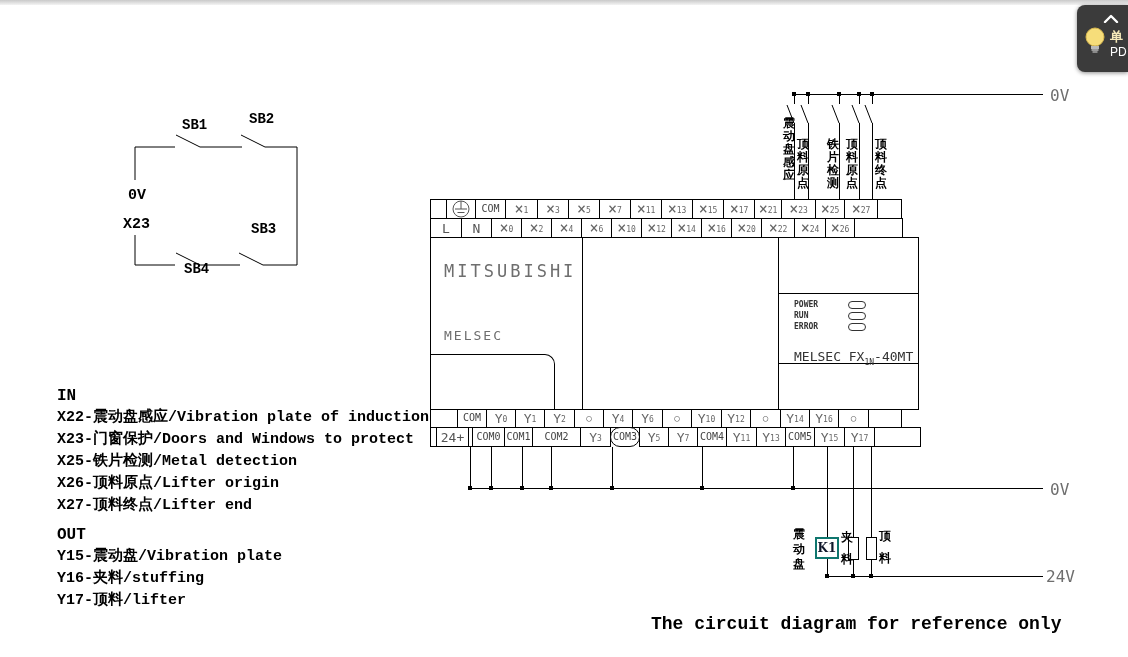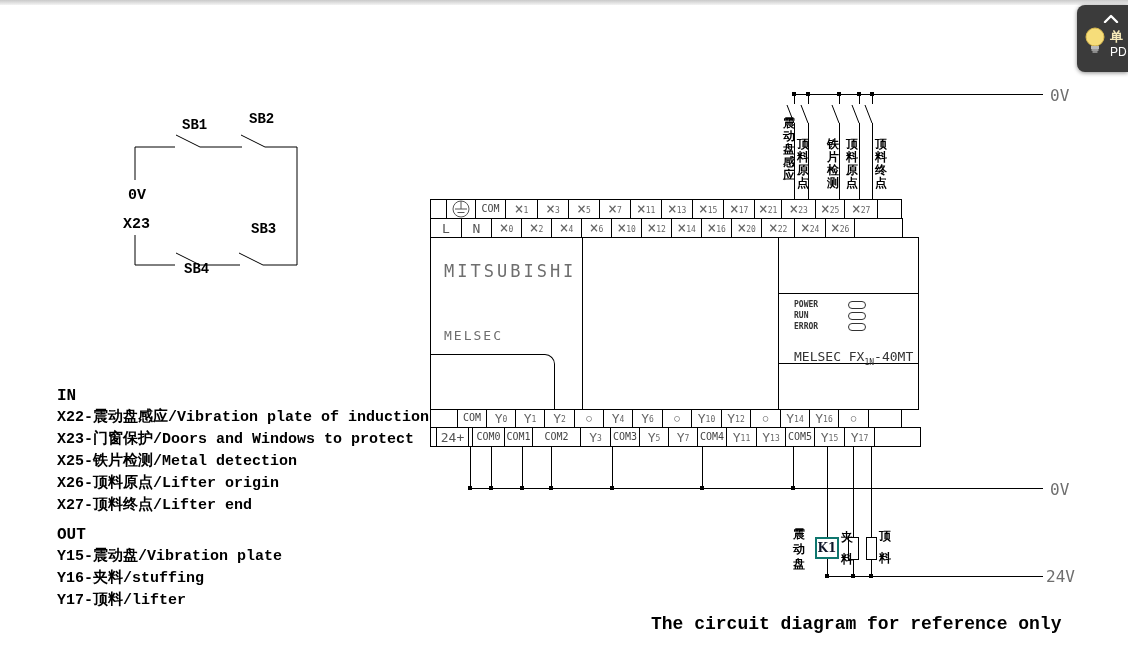--- a/index.html
+++ b/index.html
@@ -347,21 +347,21 @@
       <div class="tcell" style="width: 29px; height: 20px;">
         <span class="comtxt">COM1</span>
       </div>
       <div class="tcell" style="width: 49px; height: 20px;">
         <span class="comtxt">COM2</span>
       </div>
       <div class="tcell" style="width: 31px; height: 20px;">
         <span class="yg">Y</span>
         <sub class="ts">3</sub>
       </div>
-      <div class="tcell" style="width: 30px; height: 20px;">
+      <div class="tcell" style="width: 30px; height: 20px; border-radius: 10px;">
         <span class="comtxt">COM3</span>
       </div>
       <div class="tcell" style="width: 30px; height: 20px;">
         <span class="yg">Y</span>
         <sub class="ts">5</sub>
       </div>
       <div class="tcell" style="width: 30px; height: 20px;">
         <span class="yg">Y</span>
         <sub class="ts">7</sub>
       </div>

